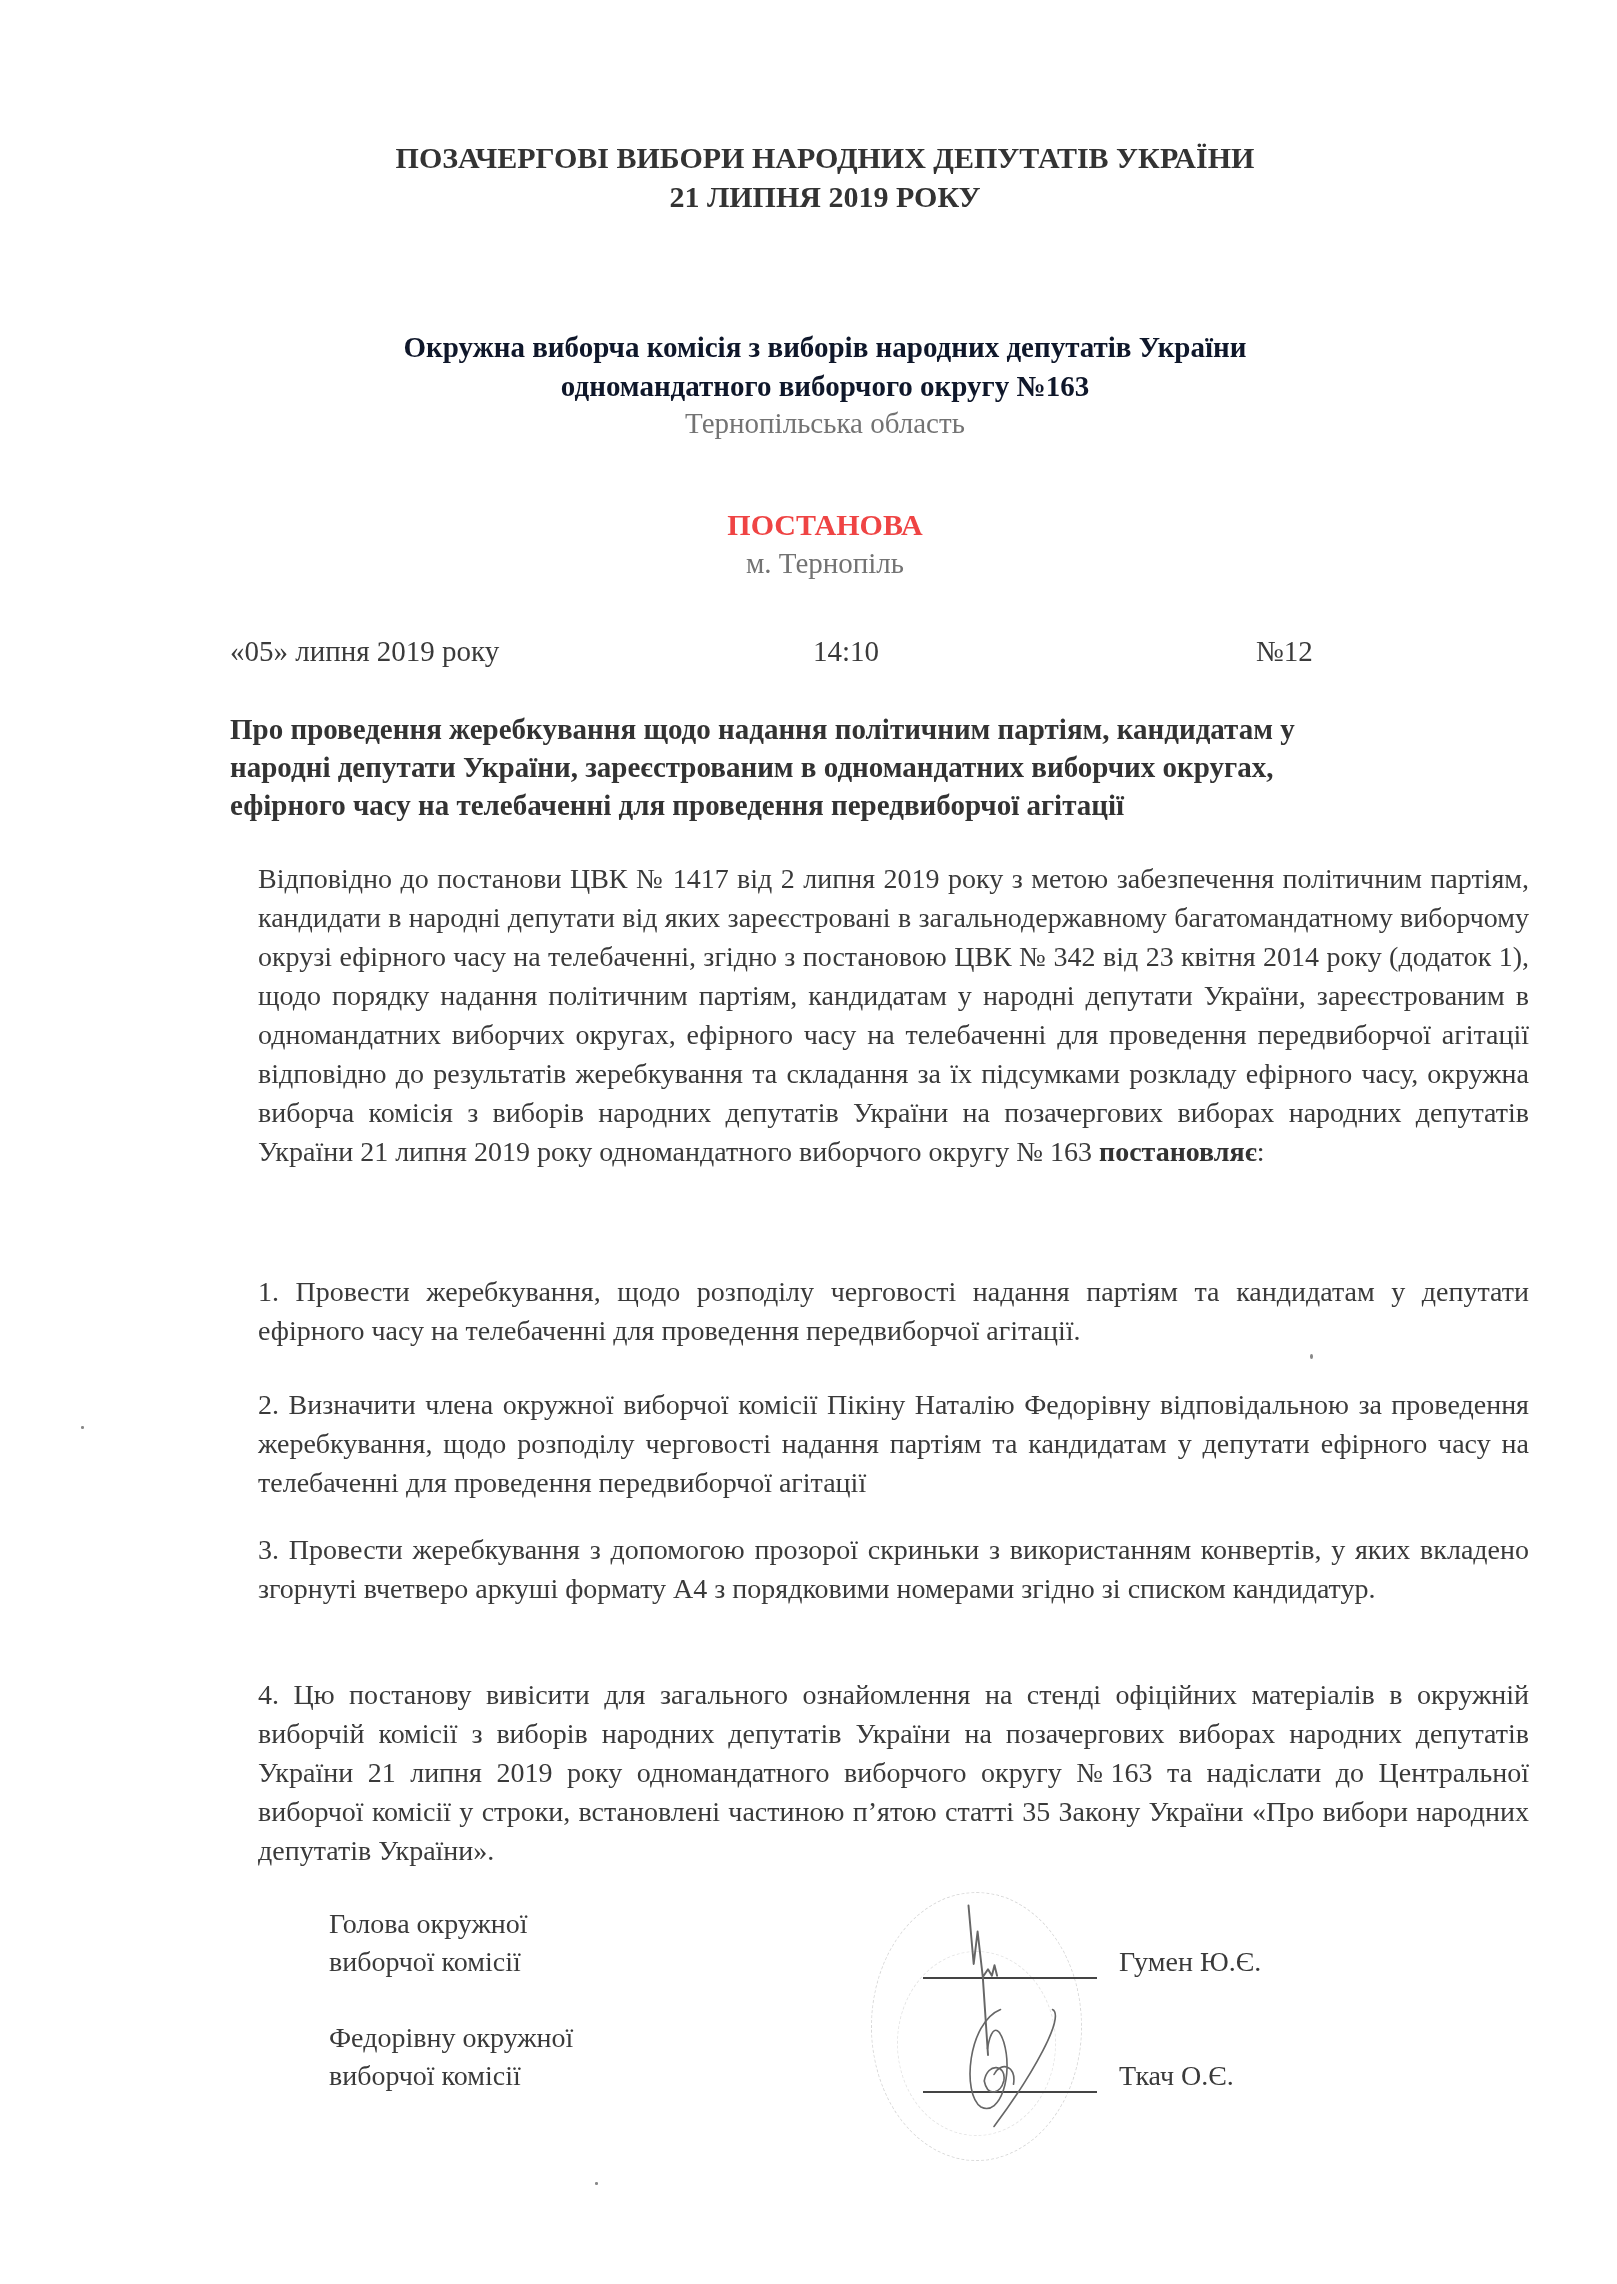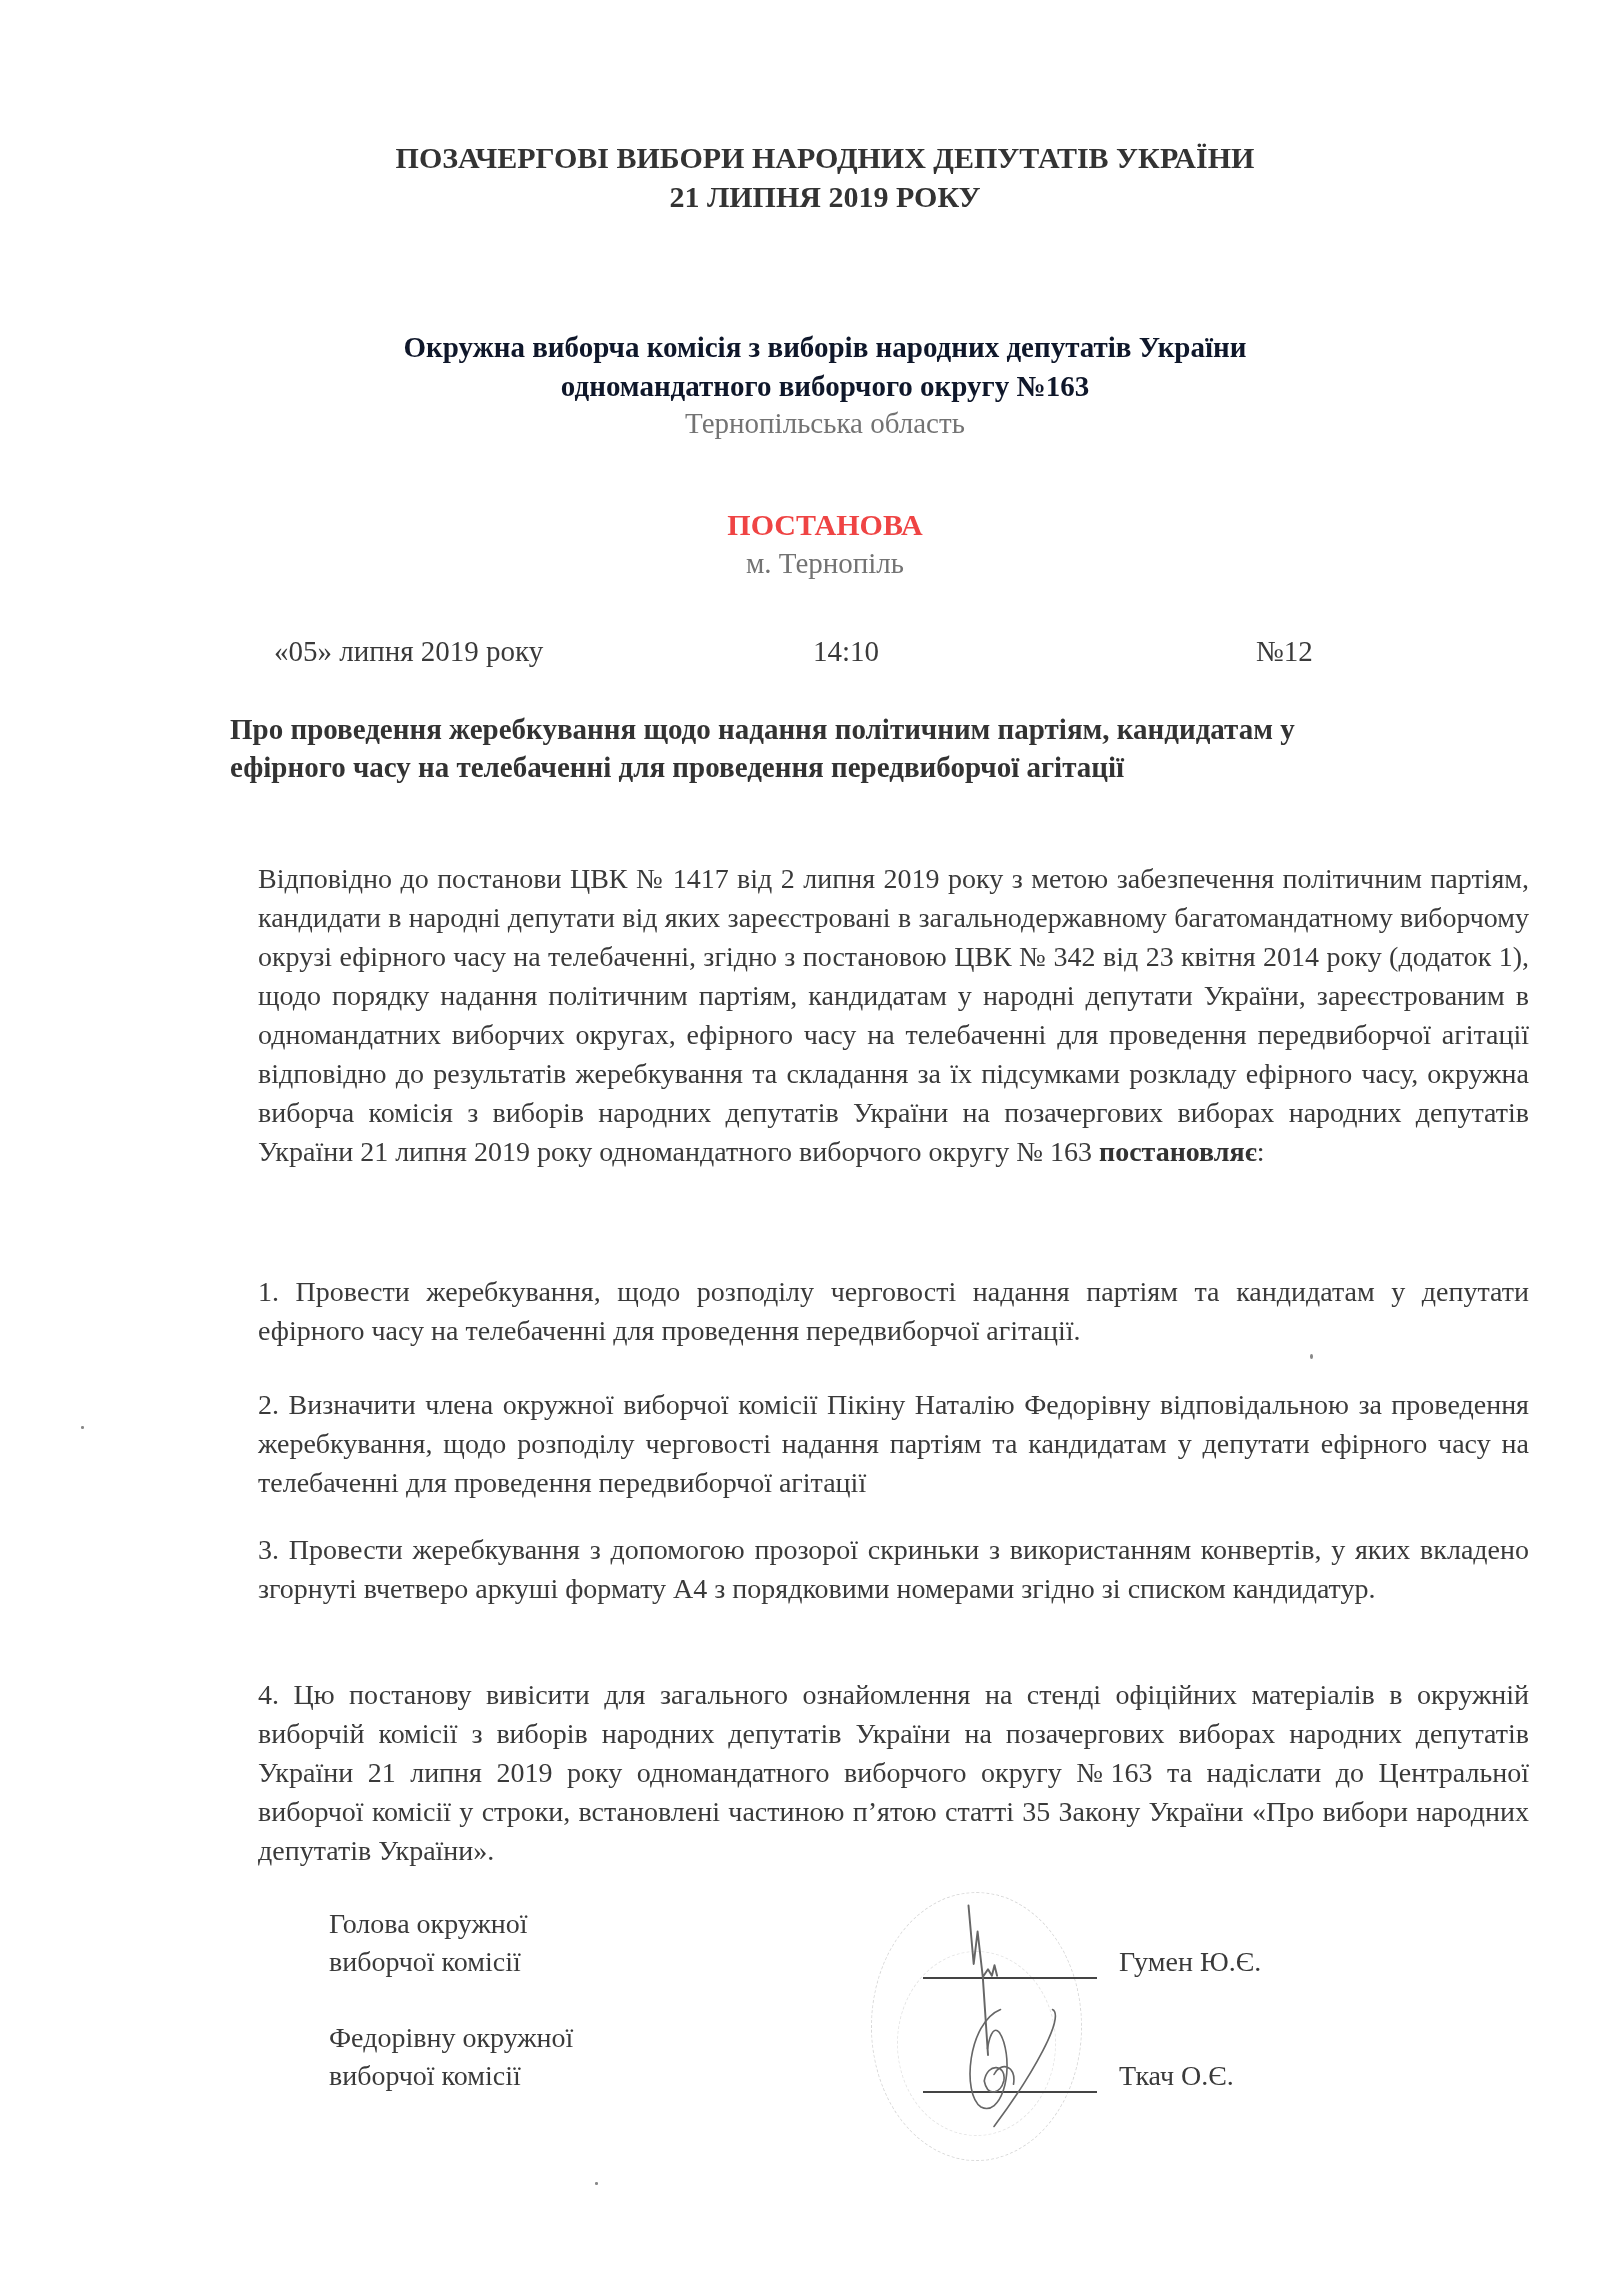--- a/index.html
+++ b/index.html
@@ -127,27 +127,28 @@
   <div class="centered hdr-title" style="top:177px;">21 ЛИПНЯ 2019 РОКУ</div>
 
   <div class="centered commission" style="top:328px;">Окружна виборча комісія з виборів народних депутатів України</div>
   <div class="centered commission" style="top:367px;">одномандатного виборчого округу №163</div>
   <div class="centered plain-center" style="top:404px;">Тернопільська область</div>
 
   <div class="centered doc-type" style="top:506px;">ПОСТАНОВА</div>
   <div class="centered plain-center" style="top:544px;">м. Тернопіль</div>
 
   <div class="meta-row">
-    <span style="left:0;margin-left:44px;">«05» липня 2019 року</span>
+    <span style="left:0;">«05» липня 2019 року</span>
     <span style="left:583px;">14:10</span>
     <span style="left:1026px;">№12</span>
   </div>
 
   <div class="subject">
     <div>Про проведення жеребкування щодо надання політичним партіям, кандидатам у</div>
+    <div>народні депутати України, зареєстрованим в одномандатних виборчих округах,</div>
     <div>ефірного часу на телебаченні для проведення передвиборчої агітації</div>
   </div>
 
   <div class="body-block" style="top:859px;">
     <span>Відповідно до постанови ЦВК № 1417 від 2 липня 2019 року з метою забезпечення політичним партіям, кандидати в народні депутати від яких зареєстровані в загальнодержавному багатомандатному виборчому окрузі ефірного часу на телебаченні, згідно з постановою ЦВК № 342 від 23 квітня 2014 року (додаток 1), щодо порядку надання політичним партіям, кандидатам у народні депутати України, зареєстрованим в одномандатних виборчих округах, ефірного часу на телебаченні для проведення передвиборчої агітації відповідно до результатів жеребкування та складання за їх підсумками розкладу ефірного часу, окружна виборча комісія з виборів народних депутатів України на позачергових виборах народних депутатів України 21 липня 2019 року одномандатного виборчого округу № 163</span>
     <b>постановляє</b><span>:</span>
   </div>
 
   <div class="body-block" style="top:1272px;">1. Провести жеребкування, щодо розподілу черговості надання партіям та кандидатам у депутати ефірного часу на телебаченні для проведення передвиборчої агітації.</div>
   <div class="body-block" style="top:1385px;">2. Визначити члена окружної виборчої комісії Пікіну Наталію Федорівну відповідальною за  проведення жеребкування, щодо розподілу черговості надання партіям та кандидатам у депутати ефірного часу на телебаченні для проведення передвиборчої агітації</div>

